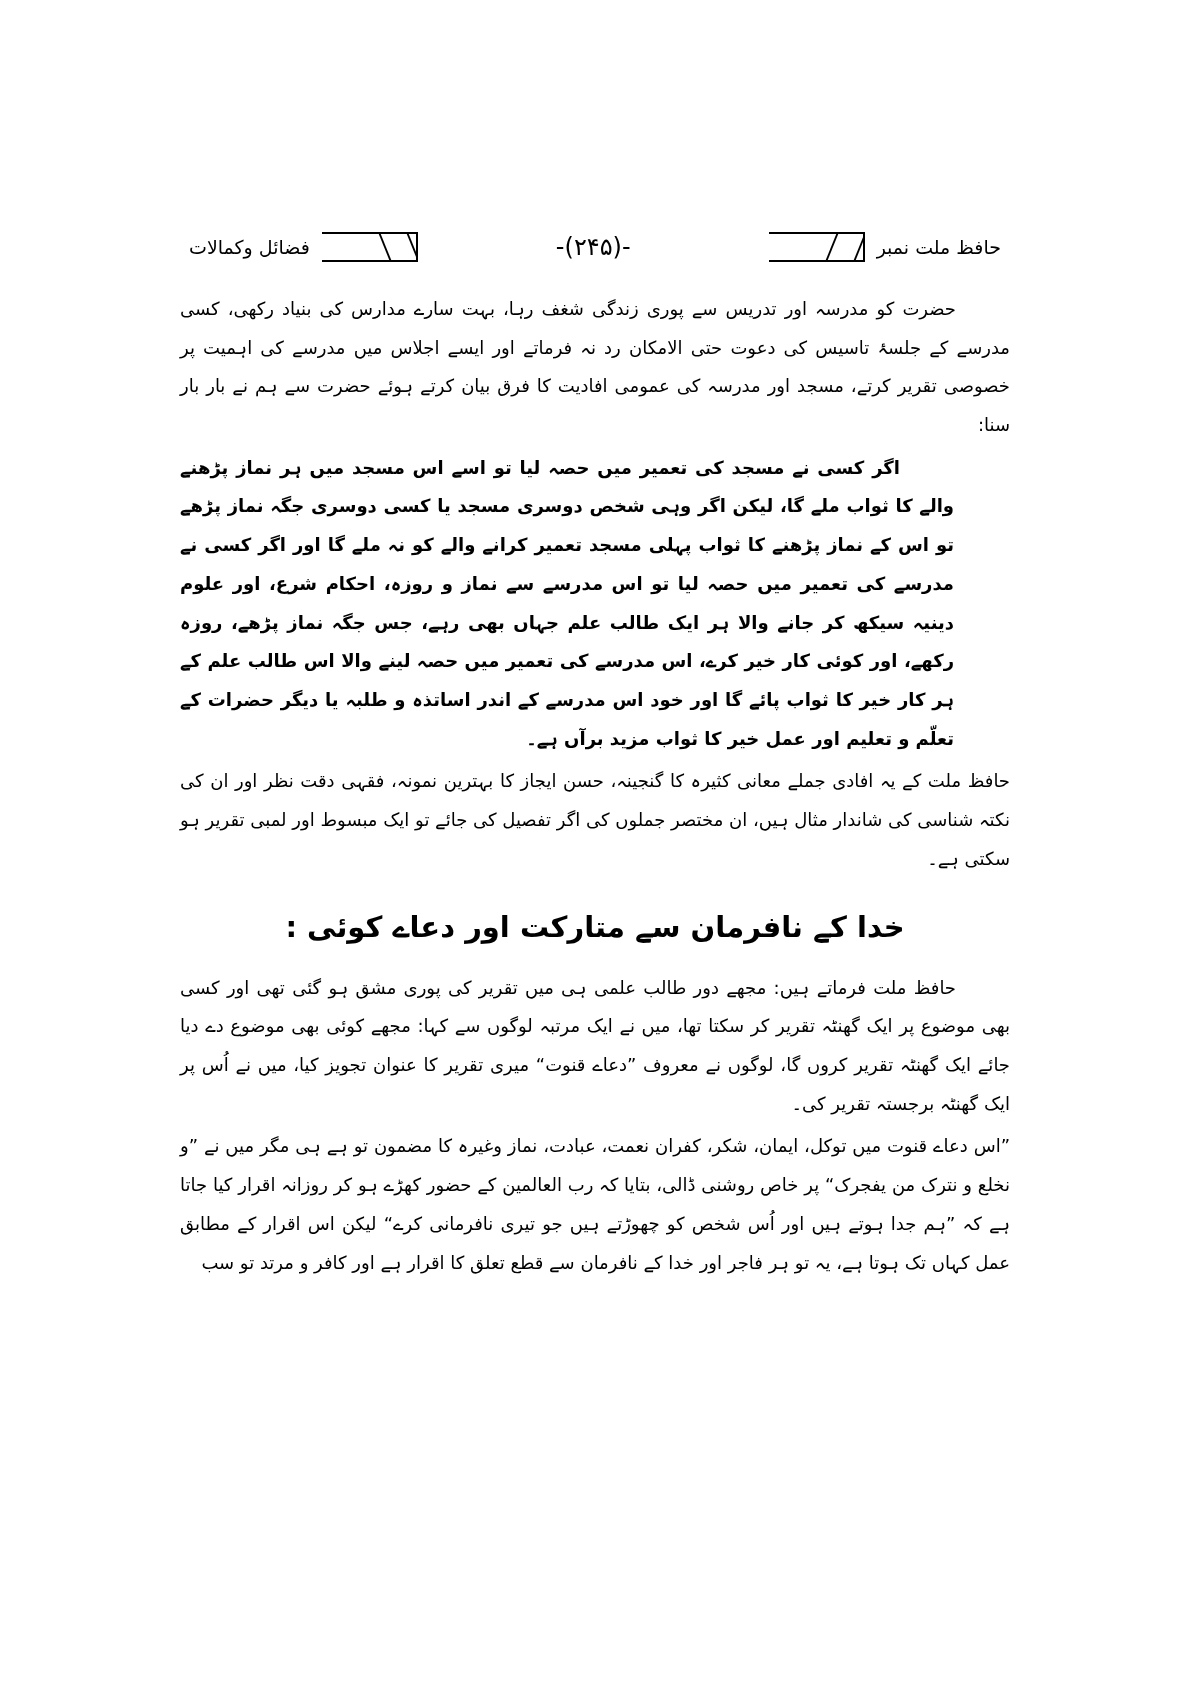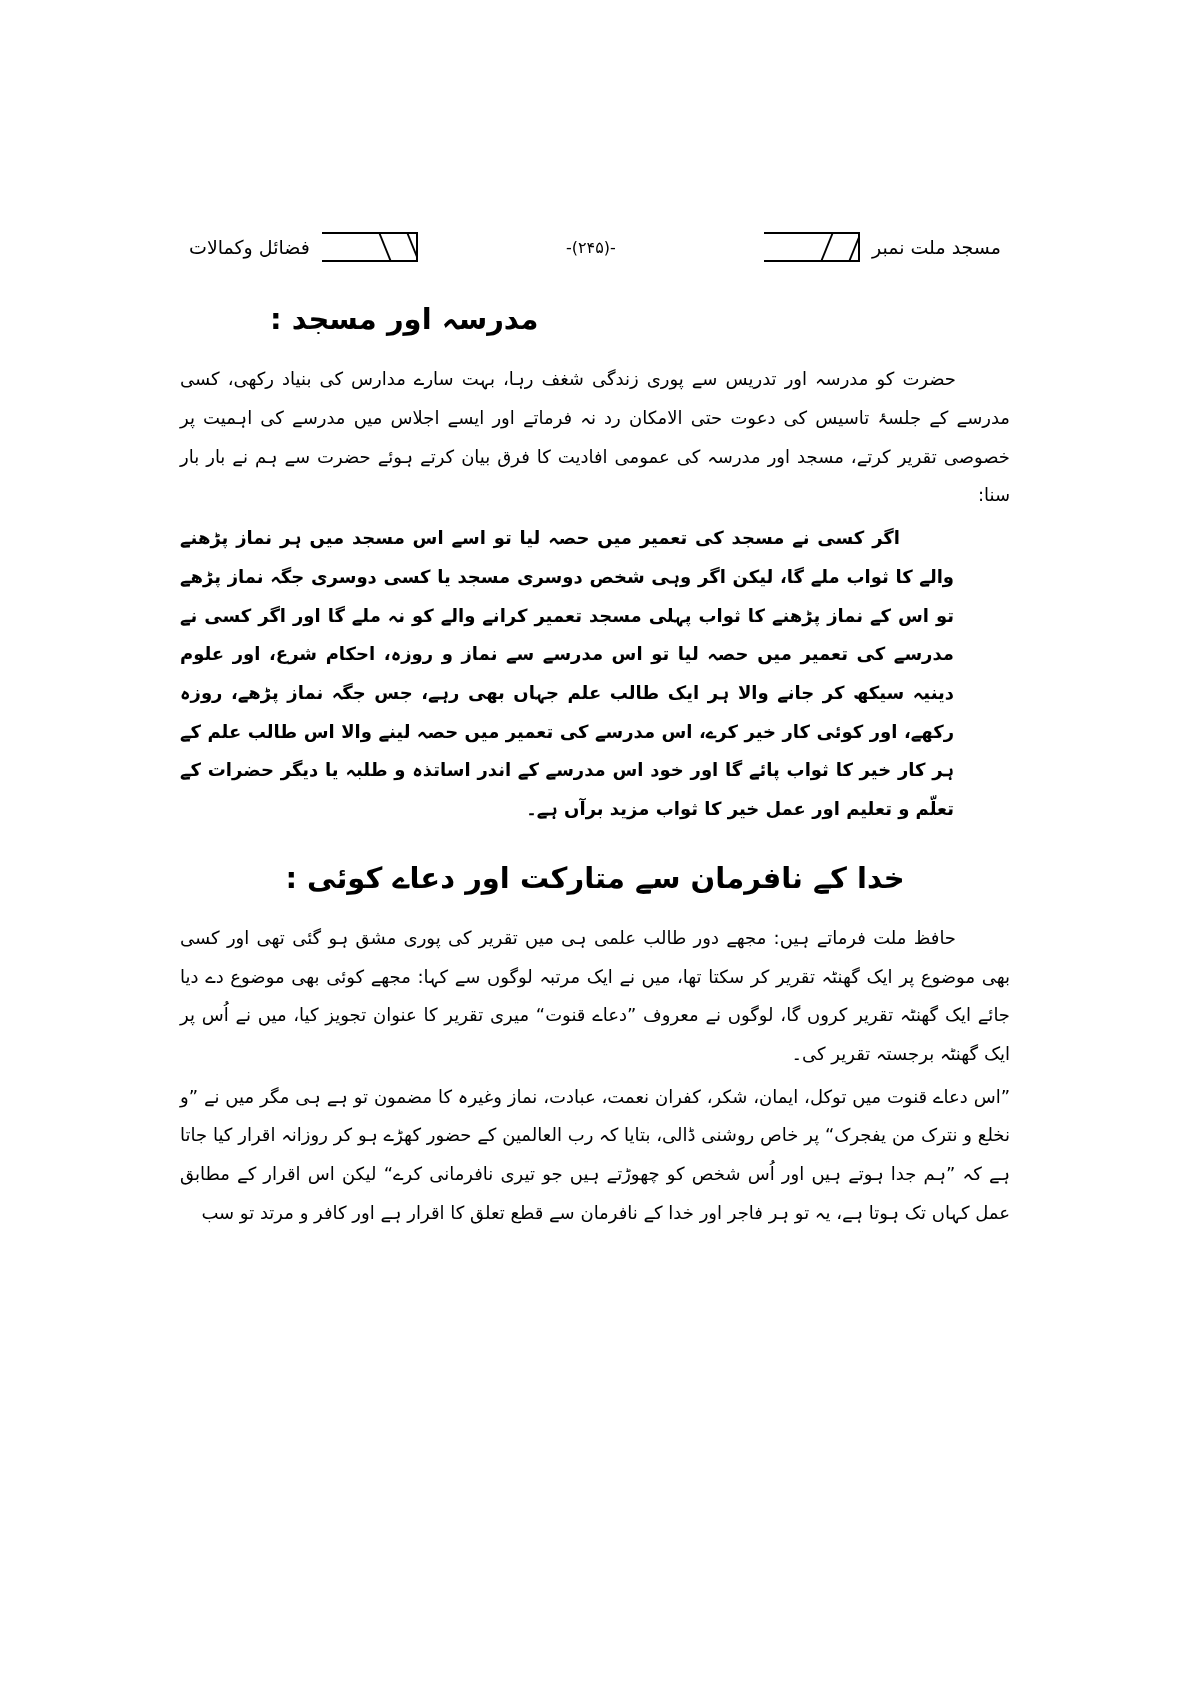--- a/index.html
+++ b/index.html
@@ -79,21 +79,21 @@
   .orn-right span:nth-child(2) { left: 34px; transform: skewX(-22deg); }
   .orn-right span:nth-child(3) { left: 62px; transform: skewX(-22deg); }
   .orn-right span:nth-child(4) { left: 90px; transform: skewX(-22deg); }
 
   .orn-left span:nth-child(1) { left: 6px;  transform: skewX(22deg); }
   .orn-left span:nth-child(2) { left: 34px; transform: skewX(22deg); }
   .orn-left span:nth-child(3) { left: 62px; transform: skewX(22deg); }
   .orn-left span:nth-child(4) { left: 90px; transform: skewX(22deg); }
 
   .page-number {
-    font-size: 16px;
+    font-size: 24px;
     letter-spacing: 0.5px;
     white-space: nowrap;
   }
 
   
   .content {
     position: absolute;
     top: 290px;
     right: 180px;
     left: 180px;
@@ -152,21 +152,21 @@
   }
 </style>
 </head>
 <body>
 
 <div class="page">
 
   <div class="header">
 
     <div class="header-side">
-      <div class="header-label">مسجد ملت نمبر</div>
+      <div class="header-label">حافظ ملت نمبر</div>
       <div class="ornament orn-right">
         <i class="t"></i>
           <i class="b"></i>
         <span></span>
           <span></span>
           <span></span>
           <span></span>
       </div>
     </div>
 
@@ -181,26 +181,26 @@
           <span></span>
           <span></span>
       </div>
       <div class="header-label">فضائل وکمالات</div>
     </div>
 
   </div>
 
   <div class="content">
 
-    <h2 class="section-heading heading-1">مدرسہ اور مسجد :</h2>
 
     <p class="para indent">حضرت کو مدرسہ اور تدریس سے پوری زندگی شغف رہا، بہت سارے مدارس کی بنیاد رکھی، کسی مدرسے کے جلسۂ تاسیس کی دعوت حتی الامکان رد نہ فرماتے اور ایسے اجلاس میں مدرسے کی اہمیت پر خصوصی تقریر کرتے، مسجد اور مدرسہ کی عمومی افادیت کا فرق بیان کرتے ہوئے حضرت سے ہم نے بار بار سنا:</p>
 
     <p class="para indent block-indent">اگر کسی نے مسجد کی تعمیر میں حصہ لیا تو اسے اس مسجد میں ہر نماز پڑھنے والے کا ثواب ملے گا، لیکن اگر وہی شخص دوسری مسجد یا کسی دوسری جگہ نماز پڑھے تو اس کے نماز پڑھنے کا ثواب پہلی مسجد تعمیر کرانے والے کو نہ ملے گا اور اگر کسی نے مدرسے کی تعمیر میں حصہ لیا تو اس مدرسے سے نماز و روزہ، احکام شرع، اور علوم دینیہ سیکھ کر جانے والا ہر ایک طالب علم جہاں بھی رہے، جس جگہ نماز پڑھے، روزہ رکھے، اور کوئی کار خیر کرے، اس مدرسے کی تعمیر میں حصہ لینے والا اس طالب علم کے ہر کار خیر کا ثواب پائے گا اور خود اس مدرسے کے اندر اساتذہ و طلبہ یا دیگر حضرات کے تعلّم و تعلیم اور عمل خیر کا ثواب مزید برآں ہے۔</p>
 
+    <p class="para">حافظ ملت کے یہ افادی جملے معانی کثیرہ کا گنجینہ، حسن ایجاز کا بہترین نمونہ، فقہی دقت نظر اور ان کی نکتہ شناسی کی شاندار مثال ہیں، ان مختصر جملوں کی اگر تفصیل کی جائے تو ایک مبسوط اور لمبی تقریر ہو سکتی ہے۔</p>
 
     <h2 class="section-heading heading-2">خدا کے نافرمان سے متارکت اور دعاے کوئی :</h2>
 
     <p class="para indent">حافظ ملت فرماتے ہیں: مجھے دور طالب علمی ہی میں تقریر کی پوری مشق ہو گئی تھی اور کسی بھی موضوع پر ایک گھنٹہ تقریر کر سکتا تھا، میں نے ایک مرتبہ لوگوں سے کہا: مجھے کوئی بھی موضوع دے دیا جائے ایک گھنٹہ تقریر کروں گا، لوگوں نے معروف ”دعاے قنوت“ میری تقریر کا عنوان تجویز کیا، میں نے اُس پر ایک گھنٹہ برجستہ تقریر کی۔</p>
 
     <p class="para quoted">”اس دعاے قنوت میں توکل، ایمان، شکر، کفران نعمت، عبادت، نماز وغیرہ کا مضمون تو ہے ہی مگر میں نے ”و نخلع و نترک من یفجرک“ پر خاص روشنی ڈالی، بتایا کہ رب العالمین کے حضور کھڑے ہو کر روزانہ اقرار کیا جاتا ہے کہ ”ہم جدا ہوتے ہیں اور اُس شخص کو چھوڑتے ہیں جو تیری نافرمانی کرے“ لیکن اس اقرار کے مطابق عمل کہاں تک ہوتا ہے، یہ تو ہر فاجر اور خدا کے نافرمان سے قطع تعلق کا اقرار ہے اور کافر و مرتد تو سب</p>
 
   </div>
 
   <div class="paper-tint"></div>

